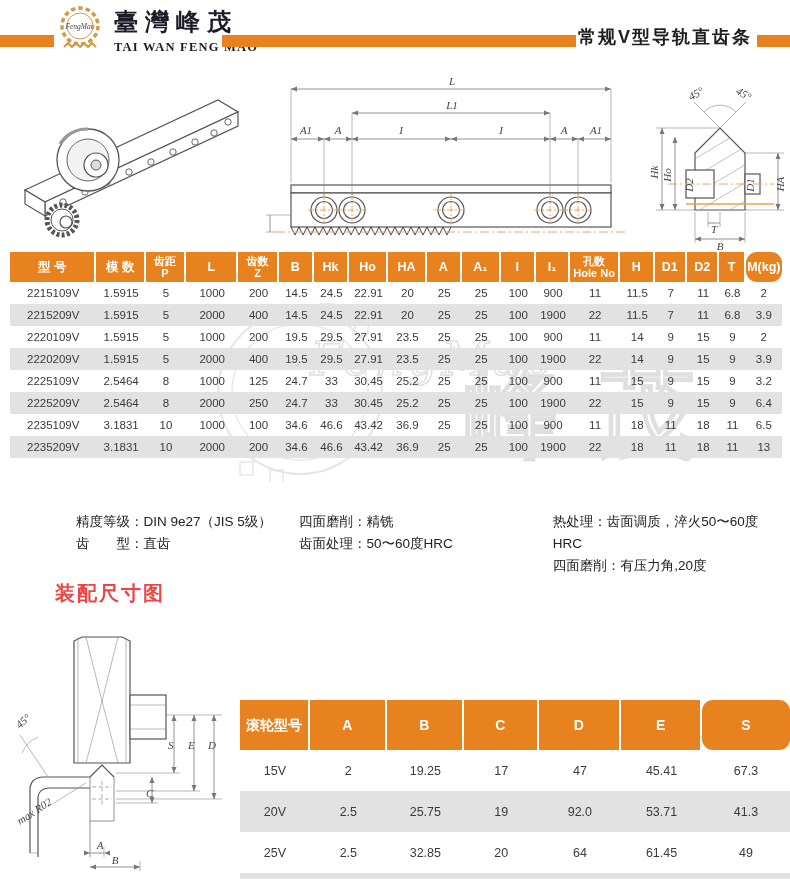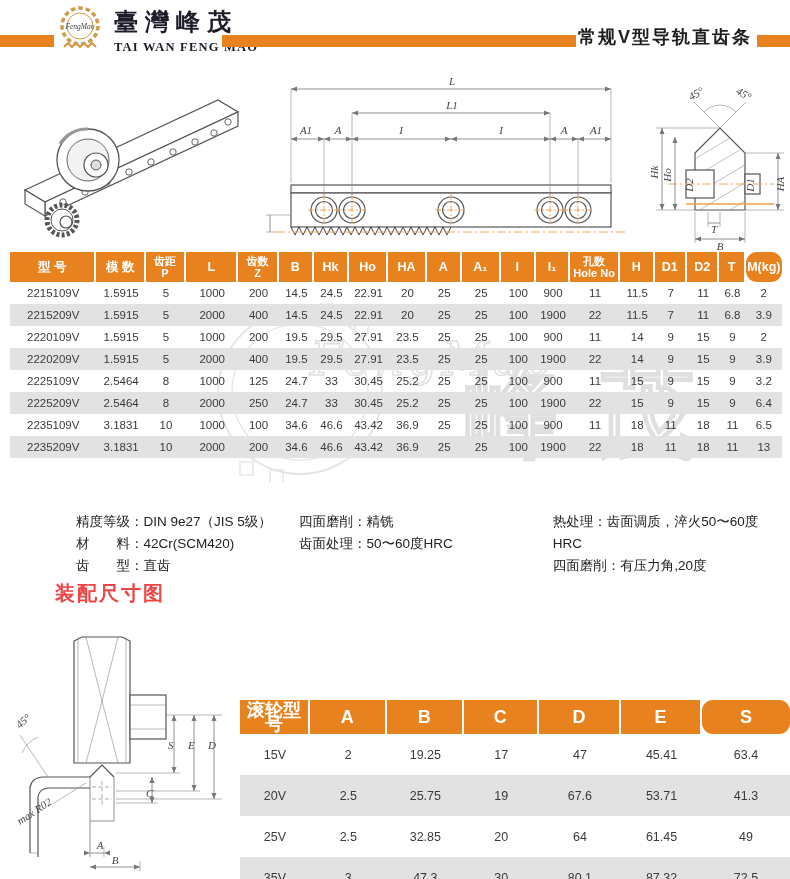--- a/index.html
+++ b/index.html
@@ -33,21 +33,21 @@
 
   
   #main-table-wrap { position:absolute; left:10px; top:252px; width:772px; }
   table { width:100%; border-collapse:separate; border-spacing:0; table-layout:fixed; position:relative; z-index:2; }
   th { background:#e8821e; color:#fff; font-weight:bold; font-size:12.5px; text-align:center; vertical-align:middle; border-right:2px solid #fff; padding:3px 0; height:20px; line-height:14px; }
   th:last-child { border-right:none;border-radius:11px; }
   th .h2l { display:block; font-size:11px; line-height:12px; }
   td { font-size:11.5px; text-align:center; color:#3a3a3a; height:22px; padding:0; }
   tr.alt td { background:#e2e2e2; }
   #wheel-table-wrap table td { font-size:12.5px; height:41px; }
-  #wheel-table-wrap table th { height:30px; font-size:18px; }
+  #wheel-table-wrap table th { height:50px; font-size:14px; }
 
   
   #watermark { position:absolute; left:0; top:40px; width:772px; height:190px; z-index:1; pointer-events:none; opacity:.65; }
   .wm-outline { color:transparent; -webkit-text-stroke:1.5px #cfcfcf; }
   #wm-script { position:absolute; left:300px; top:40px; font-family:"DejaVu Serif", serif; font-style:italic; font-size:46px; letter-spacing:4px; }
   #wm-cn { position:absolute; left:455px; top:55px; font-size:100px; font-weight:bold; letter-spacing:30px; font-family:"Liberation Serif", serif; }
   #wm-en { position:absolute; left:465px; top:160px; font-size:24px; font-weight:bold; letter-spacing:14px; font-family:"Liberation Serif", serif; }
 
   
   #specs { position:absolute; left:55px; top:511px; width:730px; display:flex; }
@@ -476,21 +476,20 @@
             <td>11</td>
             <td>13</td>
           </tr>
         </tbody>
       </table>
   </div>
 
   <div id="specs">
     <div class="spec-col" id="spec-col1">
       <div><span class="spec-label">精度等级：</span><span>DIN 9e27（JIS 5级）</span></div>
-      <div><span class="spec-label">材　　料：</span><span>42Cr(SCM420)</span></div>
       <div><span class="spec-label">齿　　型：</span><span>直齿</span></div>
     </div>
     <div class="spec-col" id="spec-col2">
       <div><span class="spec-label">四面磨削：</span><span>精铣</span></div>
       <div><span class="spec-label">齿面处理：</span><span>50〜60度HRC</span></div>
     </div>
     <div class="spec-col" id="spec-col3">
       <div><span class="spec-label">热处理：</span><span>齿面调质，淬火50〜60度HRC</span></div>
       <div><span class="spec-label">四面磨削：</span><span>有压力角,20度</span></div>
     </div>
@@ -588,28 +587,28 @@
           </tr>
         </thead>
         <tbody>
           <tr>
             <td>15V</td>
             <td>2</td>
             <td>19.25</td>
             <td>17</td>
             <td>47</td>
             <td>45.41</td>
-            <td>63.4</td>
+            <td>67.3</td>
           </tr>
           <tr class="alt">
             <td>20V</td>
             <td>2.5</td>
             <td>25.75</td>
             <td>19</td>
-            <td>67.6</td>
+            <td>92.0</td>
             <td>53.71</td>
             <td>41.3</td>
           </tr>
           <tr>
             <td>25V</td>
             <td>2.5</td>
             <td>32.85</td>
             <td>20</td>
             <td>64</td>
             <td>61.45</td>

